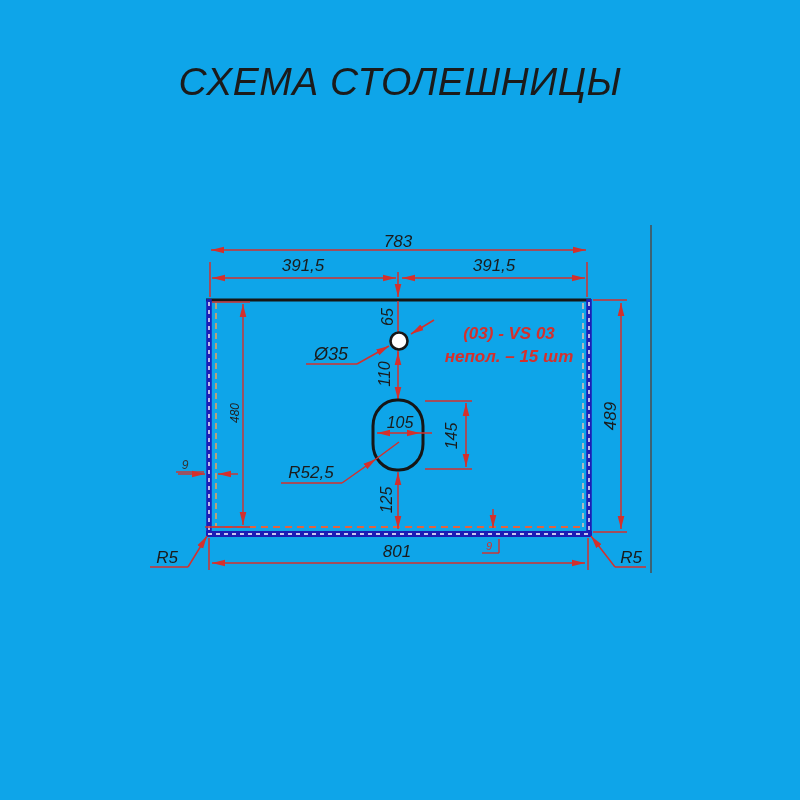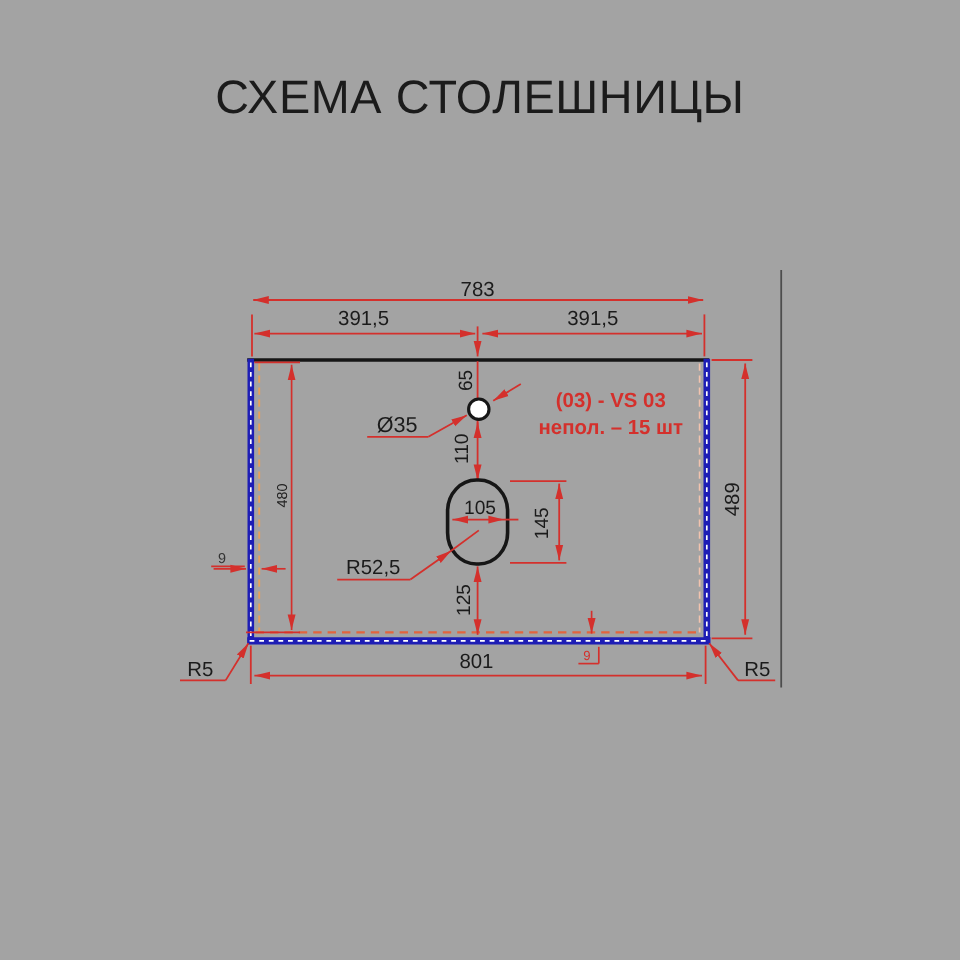--- a/index.html
+++ b/index.html
@@ -1,17 +1,17 @@
 <!DOCTYPE html>
 <html><head>
 <meta charset="utf-8">
 <style>
   html,body{margin:0;padding:0;background:#ffffff;}
-  .page{position:relative;width:800px;height:800px;background:#a3a3a3;overflow:hidden;
-        font-family:"Liberation Sans", sans-serif;}
+  .page{position:relative;width:800px;height:800px;background:#0ea5e9;overflow:hidden;
+        font-family:"Liberation Sans", sans-serif;font-style:italic;}
   .title{position:absolute;top:60px;left:0;width:800px;text-align:center;
          font-size:39px;font-weight:400;letter-spacing:0.5px;color:#1b1b1b;}
   svg text{font-family:"Liberation Sans", sans-serif;}
 </style>
 </head>
 <body>
 
 <div class="page">
 
   <div class="title">СХЕМА СТОЛЕШНИЦЫ</div>

